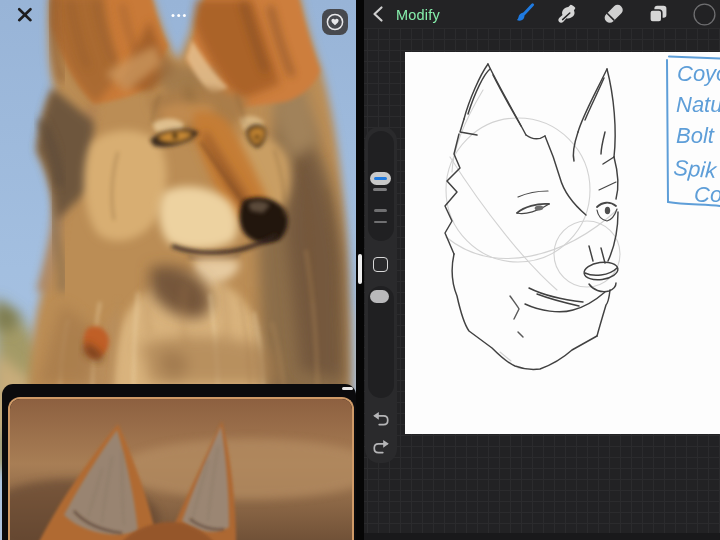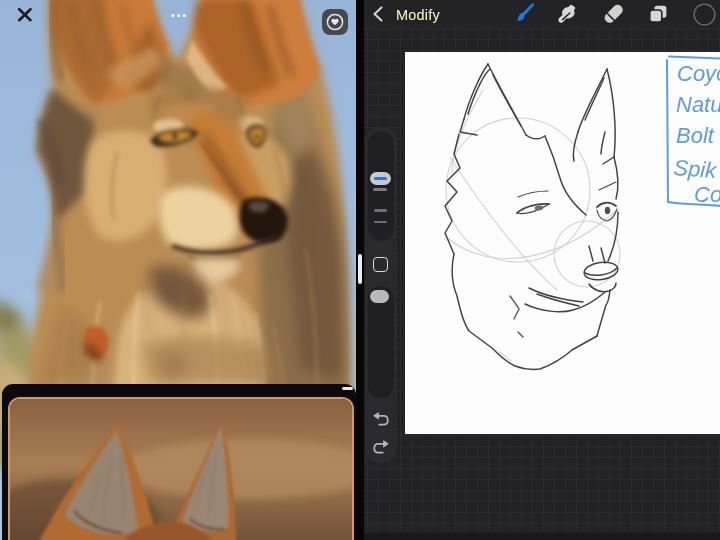--- a/index.html
+++ b/index.html
@@ -16,21 +16,21 @@
   #canvas{position:absolute;left:41px;top:52px;width:315px;height:382px;background:#fdfdfd;}
   #botstrip{position:absolute;left:0;top:533px;width:356px;height:7px;background:#19191b;}
   
   #sidebar{position:absolute;left:0.5px;top:127px;width:32px;height:336px;background:#2a2a2c;border-radius:14px;}
   .seg{position:absolute;left:3px;width:26px;background:#202022;border-radius:13px;}
   #seg1{top:4px;height:110px;}
   #seg2{top:159px;height:112px;}
   
   #divpill{position:absolute;left:358px;top:254px;width:4px;height:30px;background:#ededed;border-radius:2px;}
   
-  #title{position:absolute;left:32px;top:6.5px;color:#fef9c3;font-size:14.5px;letter-spacing:.2px;}
+  #title{position:absolute;left:32px;top:6.5px;color:#86efac;font-size:14.5px;letter-spacing:.2px;}
   
   #card{position:absolute;left:2px;top:384px;width:354px;height:156px;background:#0b0b0d;border-radius:11px 11px 0 0;}
   #carddash{position:absolute;right:3px;top:3px;width:11px;height:2.5px;background:#e8e8e8;border-radius:1.5px;}
   #cardphoto{position:absolute;left:6px;top:13px;width:342px;height:143px;border-radius:12px 12px 0 0;border:2px solid #cf9a67;border-bottom:none;overflow:hidden;}
 </style></head>
 <body>
 <div id="page">
 
   <div id="photo">
     <svg width="356" height="540" viewBox="0 0 356 540">

